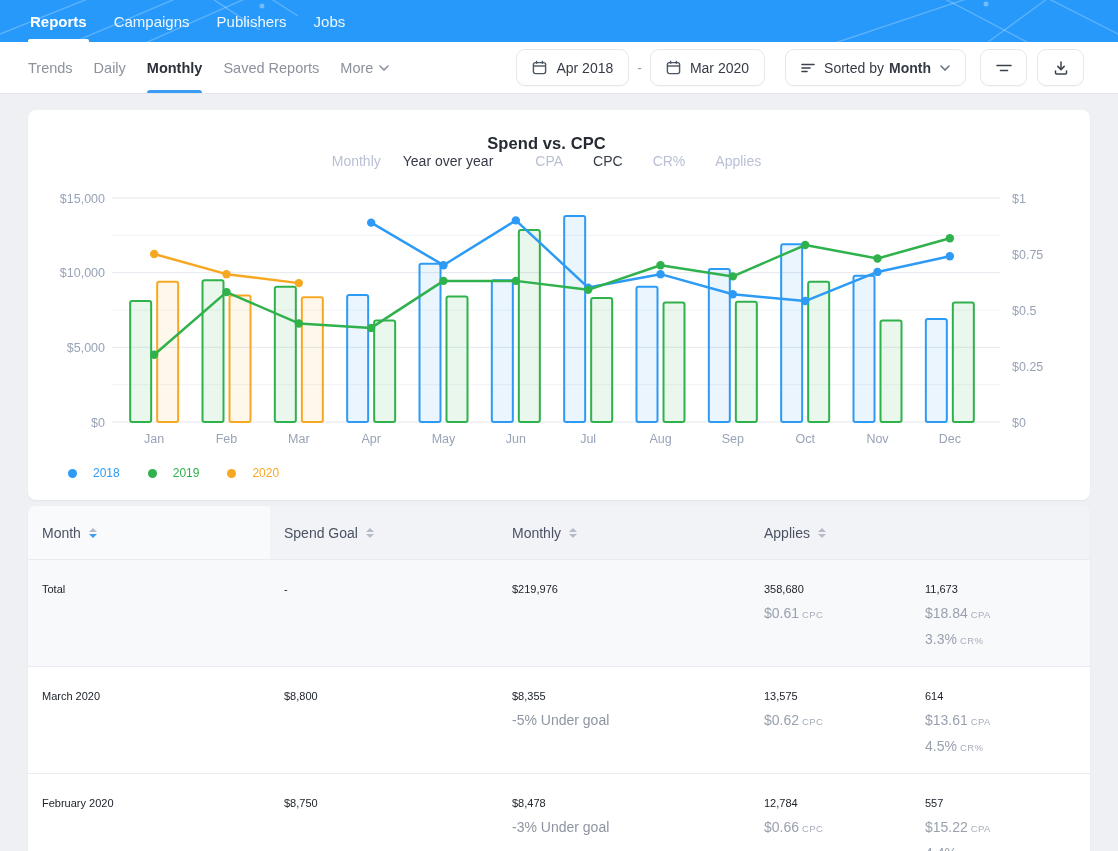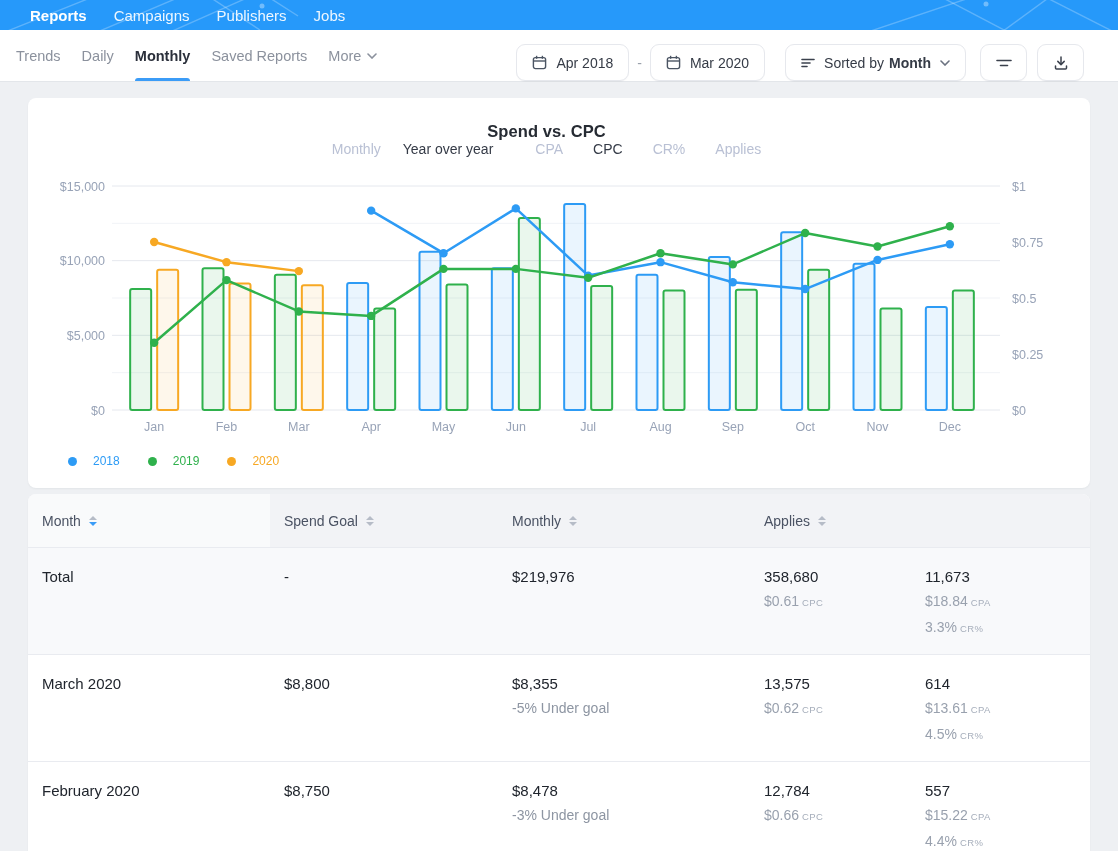--- a/index.html
+++ b/index.html
@@ -1,27 +1,27 @@
 <!DOCTYPE html>
 <html><head>
 <meta charset="utf-8">
 <style>
   * { margin:0; padding:0; box-sizing:border-box; }
   html,body { width:1118px; height:851px; overflow:hidden; }
   body { font-family:"Liberation Sans", sans-serif; background:#eef0f3; }
 
   
-  .topnav { position:relative; height:30px; background:#2699fa; display:flex; align-items:center; padding:0 30px; gap:27px; overflow:hidden; }
+  .topnav { position:relative; height:42px; background:#2699fa; display:flex; align-items:center; padding:0 30px; gap:27px; overflow:hidden; }
   .topnav-pattern { position:absolute; inset:0; pointer-events:none; }
   .topnav-item { position:relative; z-index:1; height:42px; display:flex; align-items:center; color:rgba(255,255,255,.92); font-size:15px; cursor:pointer; }
   .topnav-item.active { color:#fff; font-weight:700; }
   .topnav-item.active::after { content:""; position:absolute; left:-2px; right:-2px; bottom:0; height:3px; background:#fff; border-radius:2px 2px 0 0; }
 
   
-  .toolbar { height:52px; background:#fff; border-bottom:1px solid #e3e6ea; display:flex; align-items:flex-end; justify-content:space-between; padding:0 34px 0 16px; }
+  .toolbar { height:52px; background:#fff; border-bottom:1px solid #e3e6ea; display:flex; align-items:center; justify-content:space-between; padding:0 34px 0 28px; }
   .subnav { display:flex; align-items:center; gap:21px; height:100%; }
   .subnav-item { position:relative; height:100%; display:flex; align-items:center; gap:6px; font-size:14.5px; color:#8b919d; cursor:pointer; }
   .subnav-item.active { color:#2b303b; font-weight:700; }
   .subnav-item.active::after { content:""; position:absolute; left:0; right:0; bottom:0; height:3px; background:#3b9cf7; border-radius:3px 3px 0 0; }
   .toolbar-right { display:flex; align-items:center; gap:10px; }
   .btn { height:37px; background:#fff; border:1px solid #e6e8ed; border-radius:9px; display:flex; align-items:center; gap:9px; padding:0 15px; font-size:14px; color:#353b46; cursor:pointer; box-shadow:0 1px 1px rgba(16,24,40,.03); }
   .btn.icon-only { width:47px; justify-content:center; padding:0; }
   .dash { color:#9aa1ab; font-size:14px; margin:0 -2px; }
   .bold { font-weight:700; }
 
@@ -47,21 +47,21 @@
   .thead { display:grid; grid-template-columns:242px 228px 252px 161px 1fr; height:53px; background:#f2f3f6; }
   .th { display:flex; align-items:center; gap:8px; padding-left:14px; font-size:14px; color:#4a5263; cursor:pointer; }
   .th:first-child { background:#f9fafb; }
   .sort { display:flex; flex-direction:column; gap:2px; }
   .tri-up { width:0; height:0; border-left:4px solid transparent; border-right:4px solid transparent; border-bottom:4.5px solid #b6bcc7; }
   .tri-down { width:0; height:0; border-left:4px solid transparent; border-right:4px solid transparent; border-top:4.5px solid #b6bcc7; }
   .sort.active .tri-down { border-top-color:#3b9cf7; }
   .trow { display:grid; grid-template-columns:242px 228px 252px 161px 1fr; min-height:105px; border-top:1px solid #e9ebf0; background:#fff; cursor:pointer; }
   .trow.total { min-height:100px; background:#f8f9fb; }
   .td { padding:18px 0 14px 14px; }
-  .td .main-val { font-size:15px; color:#20252d; line-height:22px; }
+  .td .main-val { font-size:11px; color:#20252d; line-height:22px; }
   .sub-line { font-size:14px; color:#99a1ae; line-height:22px; margin-top:2px; }
   .sub-note { font-size:14px; color:#8d95a2; line-height:22px; margin-top:2px; }
   .sub-unit { font-size:9.5px; color:#a6aebb; letter-spacing:.4px; margin-left:3px; }
 </style>
 </head>
 <body>
 
 <nav class="topnav">
   <svg class="topnav-pattern" width="1118" height="42">
     <g stroke="rgba(255,255,255,0.25)" stroke-width="1.4" fill="none">

